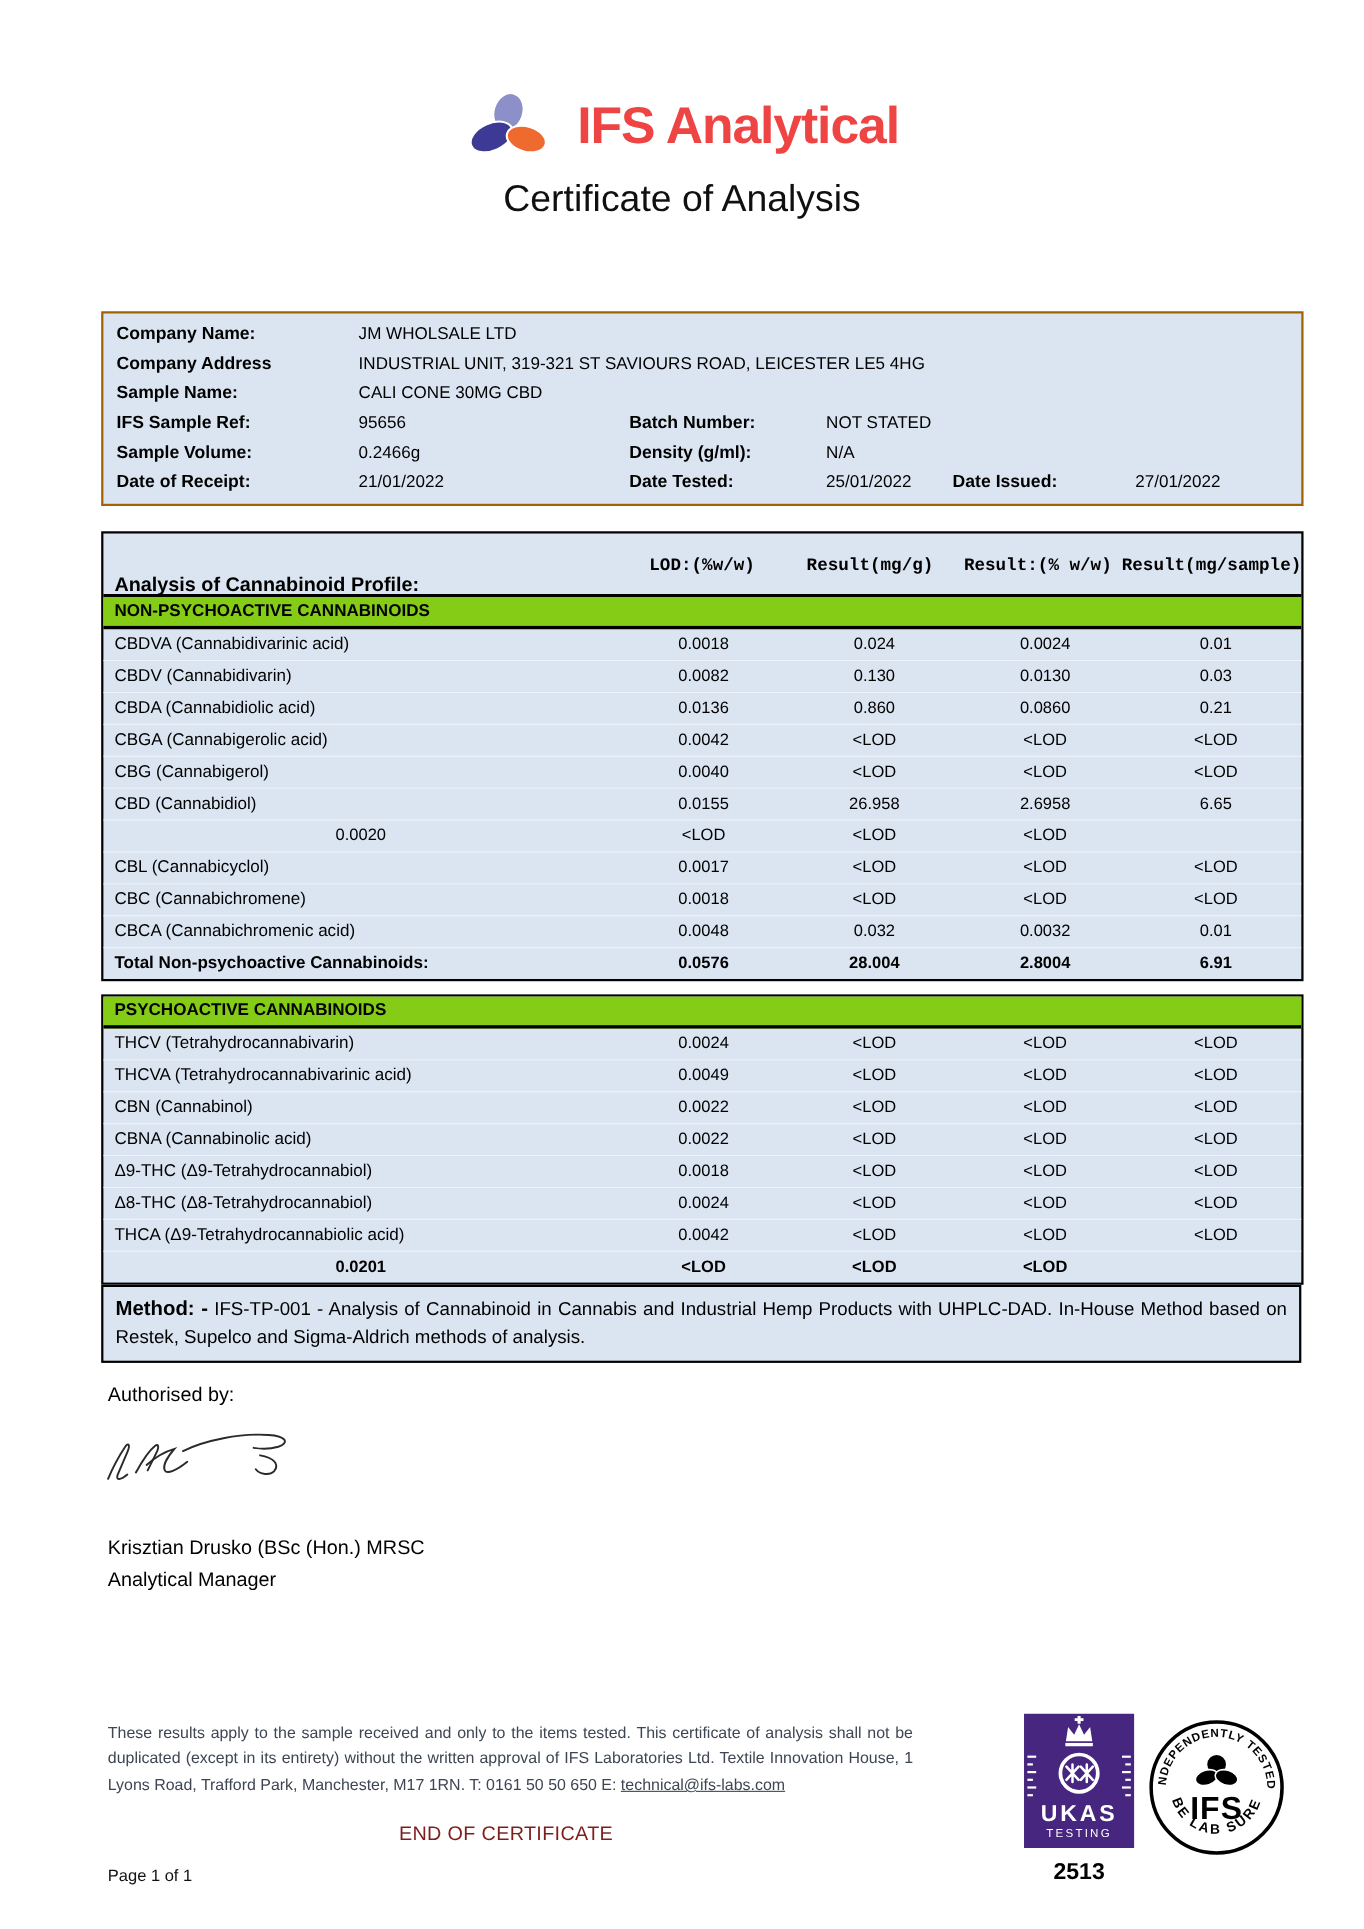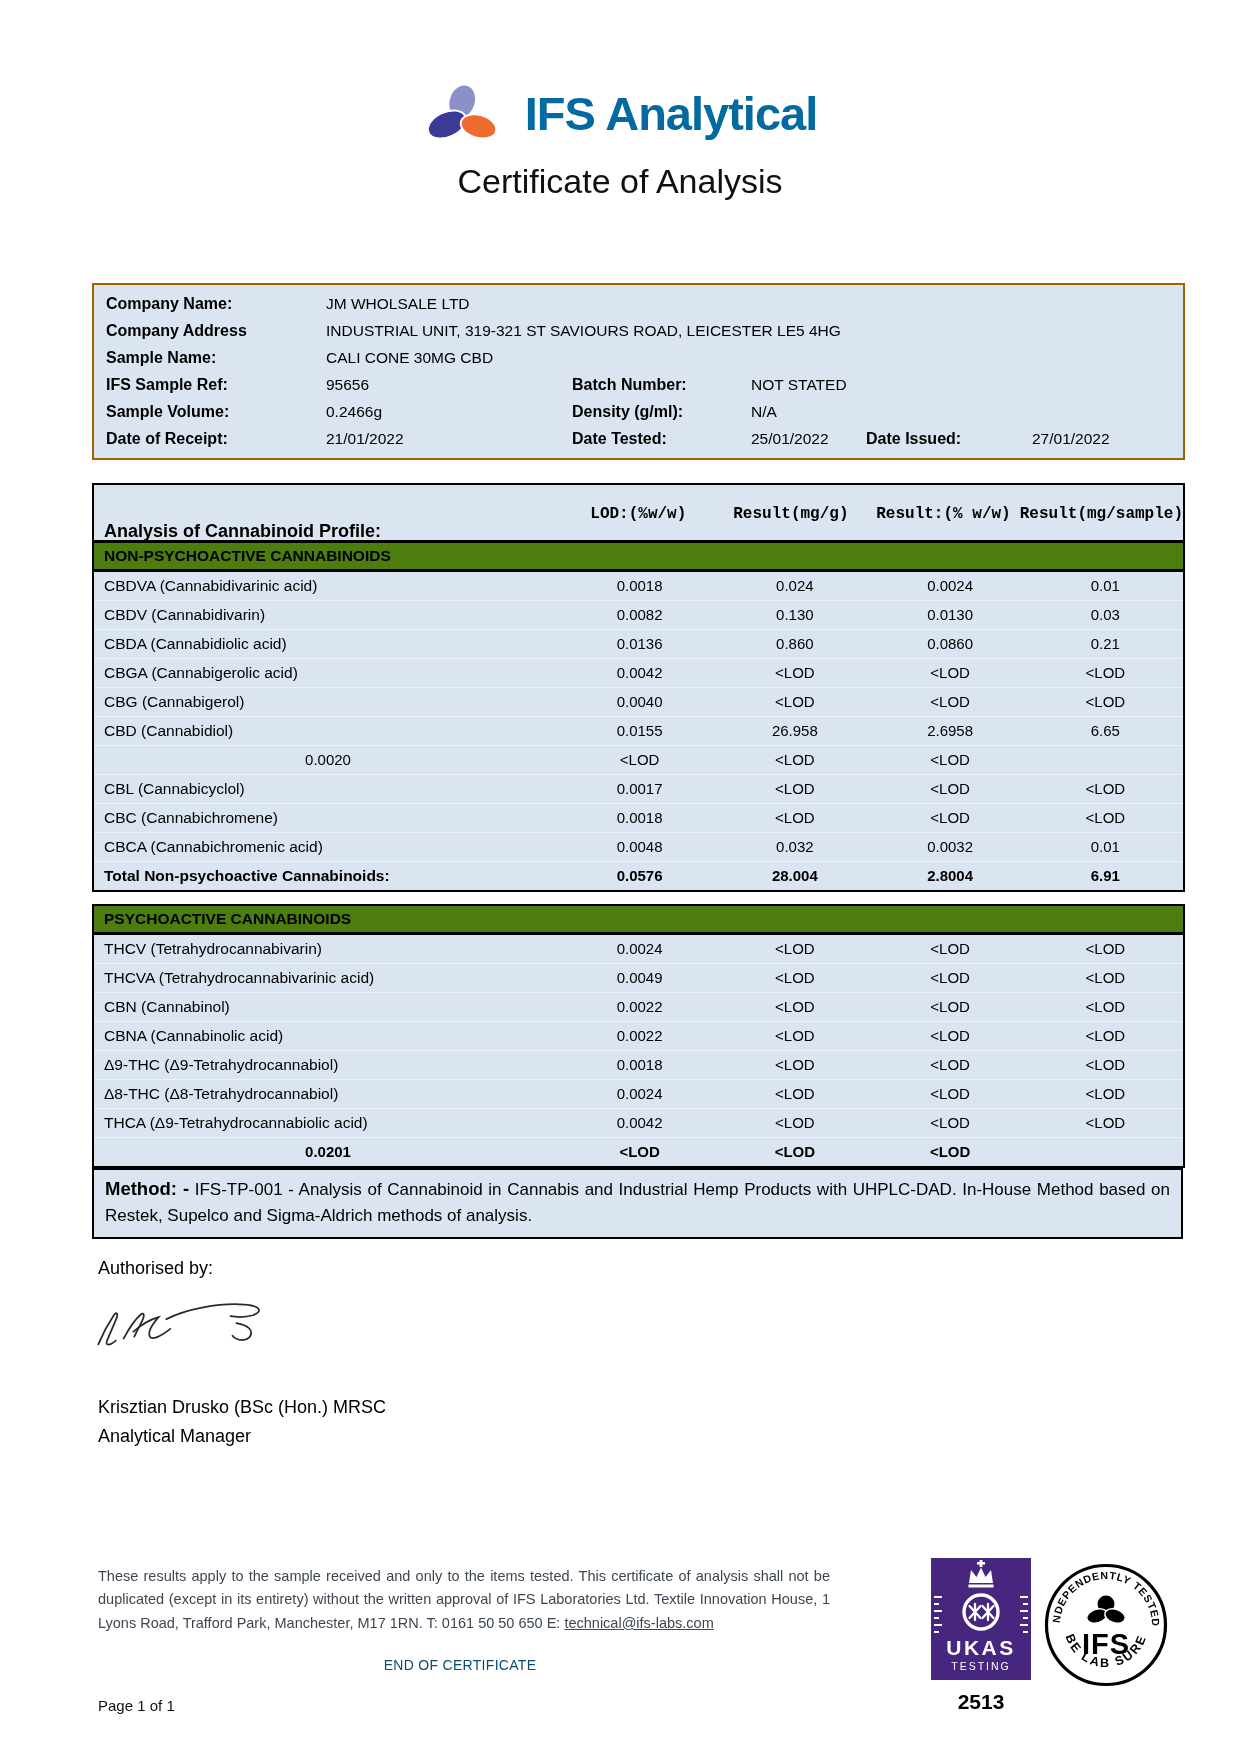--- a/index.html
+++ b/index.html
@@ -2,56 +2,56 @@
 <html><head>
 <meta charset="utf-8">
 <style>
   html,body{margin:0;padding:0;background:#fff;}
   body{width:1240px;height:1754px;font-family:"Liberation Sans",sans-serif;color:#000;}
   .page{position:relative;width:1240px;height:1754px;background:#fff;overflow:hidden;}
 
   
   .brand{position:absolute;top:76px;left:0;width:100%;height:74px;display:flex;align-items:center;justify-content:center;}
   .brand .logo{margin-right:14px;display:inline-flex;}
-  .brand-text{font-size:47px;font-weight:700;color:#0369a1;letter-spacing:-1px;}
+  .brand-text{font-size:47px;font-weight:700;color:#ef4444;letter-spacing:-1px;}
   .doc-title{position:absolute;top:162px;left:0;width:100%;text-align:center;font-size:34px;color:#101010;}
 
   
   .info-box{position:absolute;top:283px;left:92px;width:1089px;background:#dbe5f1;border:2px solid #a16207;padding:5px 0 6px 0;}
   .irow{position:relative;height:27px;line-height:27px;font-size:15.5px;}
   .ilabel{position:absolute;font-weight:700;font-size:16px;white-space:nowrap;}
   .ivalue{position:absolute;white-space:nowrap;}
   .c1l{left:12px;} .c1v{left:232px;} .c2l{left:478px;} .c2v{left:657px;} .c3l{left:772px;} .c3v{left:938px;}
 
   
   .atable{position:absolute;left:92px;width:1089px;background:#dbe5f1;border:2px solid #000;}
   .t1{top:483px;} .t2{top:904px;}
   .thead{display:grid;grid-template-columns:468px 1fr 1fr 1fr 1fr;height:55px;border-bottom:3px solid #000;}
   .ttitle{font-weight:700;font-size:18px;display:flex;align-items:center;padding-left:10px;margin-top:36px;}
   .tcolh{display:flex;flex-direction:row;align-items:center;justify-content:center;font-weight:700;font-size:16px;line-height:20px;font-family:Liberation Mono, monospace;}
-  .tsection{background:#4d7c0f;font-weight:700;font-size:15.5px;padding-left:10px;height:26px;line-height:26px;border-bottom:3px solid #000;}
+  .tsection{background:#84cc16;font-weight:700;font-size:15.5px;padding-left:10px;height:26px;line-height:26px;border-bottom:3px solid #000;}
   .trow{display:grid;grid-template-columns:468px 1fr 1fr 1fr 1fr;height:28px;line-height:28px;border-bottom:1px solid #edf3fa;}
   .trow:last-child{border-bottom:none;}
   .trow.total{font-weight:700;}
   .cname{padding-left:10px;font-size:15.5px;white-space:nowrap;}
   .cnum{text-align:center;font-size:15px;}
 
   
   .method{position:absolute;top:1168px;left:92px;width:1065px;background:#dbe5f1;border:2px solid #000;padding:6px 11px 8px 11px;font-size:17px;line-height:26px;text-align:justify;}
   .method .mlabel{font-weight:700;font-size:18.5px;}
 
   
   .authorised{position:absolute;top:1258px;left:98px;font-size:18px;}
   .sigimg{position:absolute;top:1288px;left:90px;}
   .sigblock{position:absolute;top:1360px;left:98px;font-size:18px;line-height:29px;margin-top:33px;}
 
   
   .disclaimer{position:absolute;top:1565px;left:98px;width:732px;font-size:14.5px;line-height:1.62;text-align:justify;color:#3e4653;}
   .disclaimer a{color:#3e4653;text-decoration:underline;cursor:pointer;}
-  .end-cert{position:absolute;top:1657px;left:92px;width:736px;text-align:center;font-size:14px;color:#0c4a6e;letter-spacing:.3px;}
+  .end-cert{position:absolute;top:1657px;left:92px;width:736px;text-align:center;font-size:18px;color:#7f1d1d;letter-spacing:.3px;}
   .page-num{position:absolute;top:1697px;left:98px;font-size:15px;color:#111;}
 
   
   .ukas-wrap{position:absolute;top:1558px;left:931px;width:100px;text-align:center;}
   .ukas-box{width:100px;height:122px;background:#46267e;display:block;}
   .ukas-number{margin-top:10px;font-size:21px;font-weight:700;color:#000;}
 
   
   .stamp{position:absolute;top:1562px;left:1043px;}
 </style>

